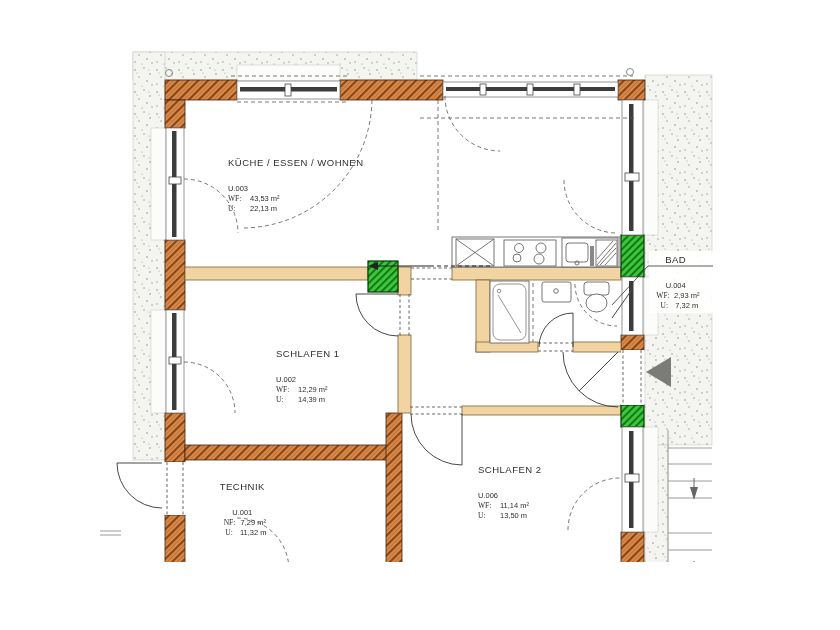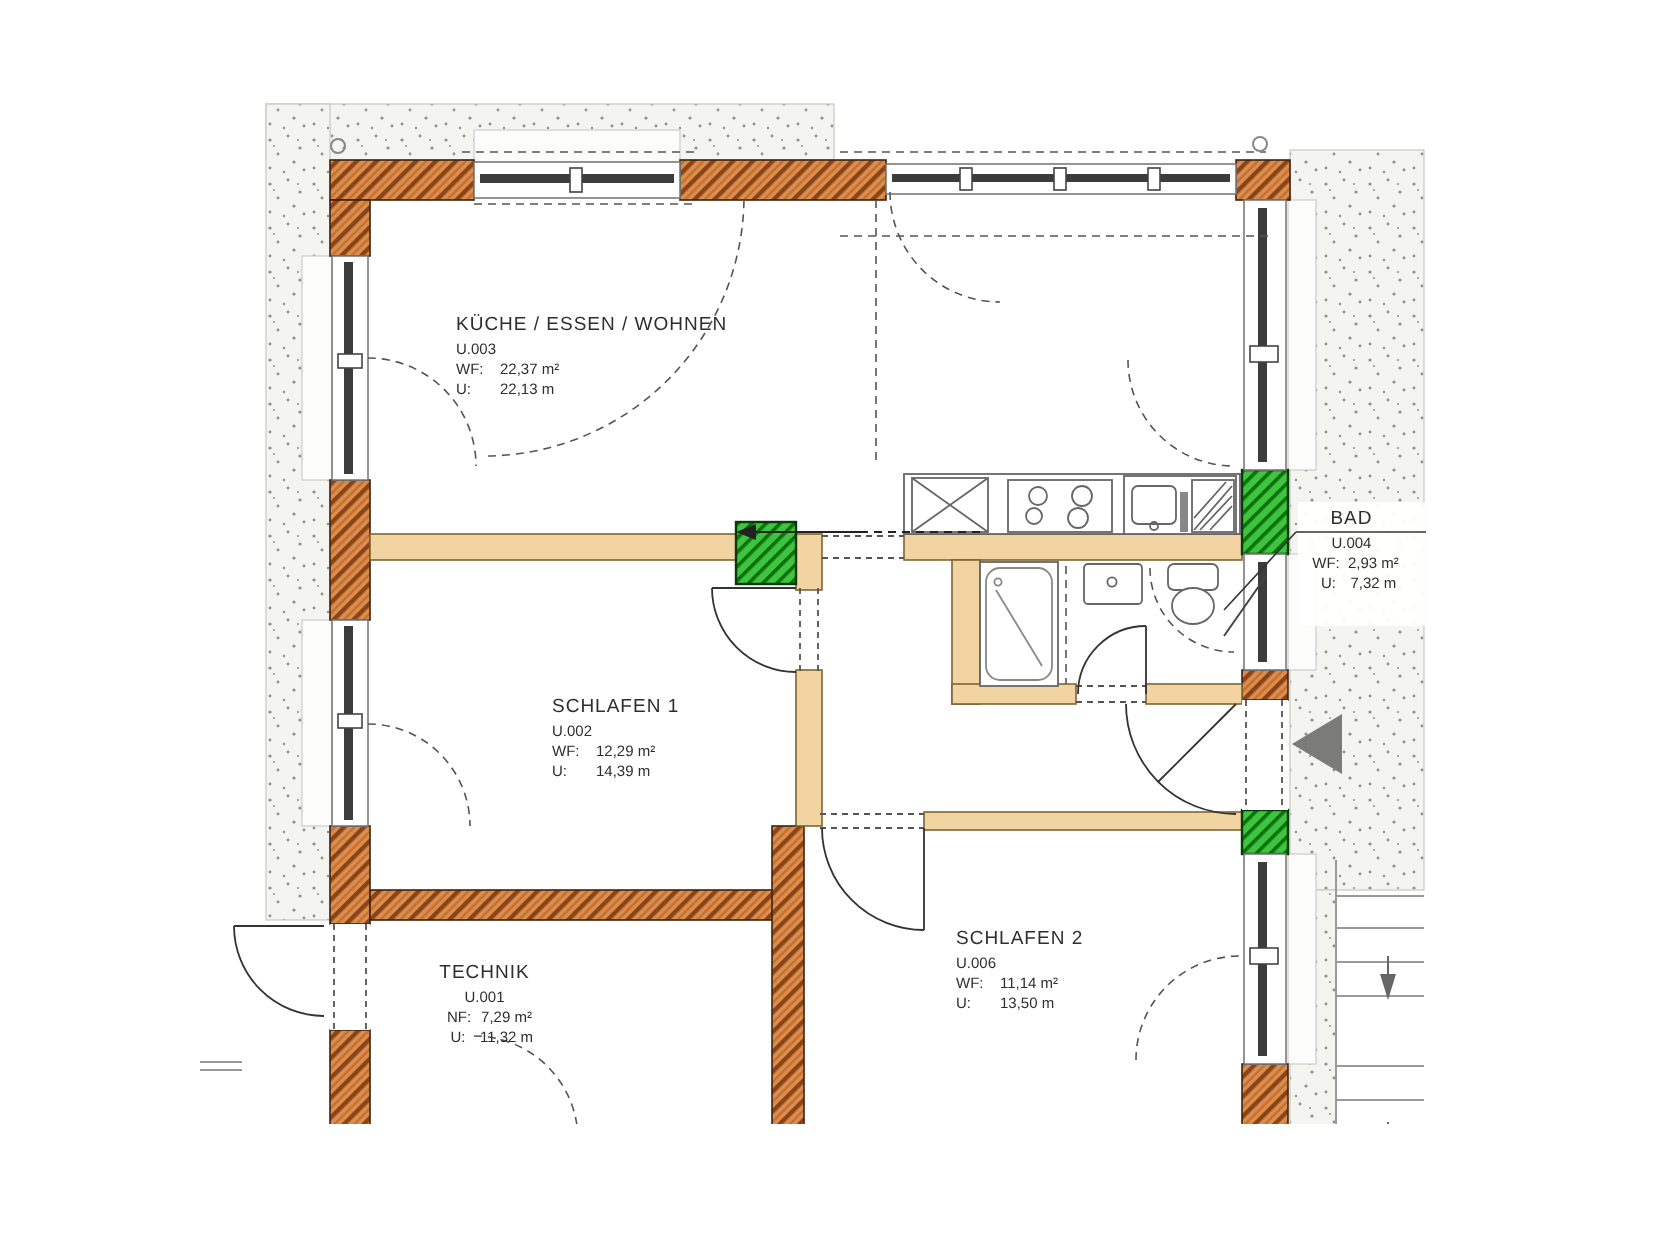--- a/index.html
+++ b/index.html
@@ -1,23 +1,23 @@
 <!DOCTYPE html>
 <html><head>
 <meta charset="utf-8">
 <style>
   html,body{margin:0;padding:0;background:#ffffff;}
   .plan{position:relative;width:840px;height:562px;background:#fff;overflow:hidden;
         font-family:"Liberation Sans", sans-serif;}
   .plan svg{position:absolute;left:0;top:0;}
   .room-label{position:absolute;color:#2e2e2e;}
   .room-label .rname{display:block;font-size:9.5px;letter-spacing:.5px;white-space:nowrap;}
-  .room-label .rid{display:block;font-size:7.5px;margin-top:2px;line-height:10px;}
+  .room-label .rid{display:block;font-size:7.5px;margin-top:16px;line-height:10px;}
   .room-label .row{display:block;font-size:7.5px;line-height:10px;white-space:nowrap;}
-  .room-label .lb{display:inline-block;width:22px;}
+  .room-label .lb{display:inline-block;width:22px;font-family:Liberation Serif, serif;}
   .room-label .lv{display:inline-block;}
 </style>
 </head>
 <body>
 
 <div class="plan">
 <svg width="840" height="630" viewBox="0 0 840 630">
   <defs>
     <pattern id="pbrick" patternUnits="userSpaceOnUse" width="7" height="7" patternTransform="rotate(-45)">
       <rect width="7" height="7" fill="#db8e4f"></rect>
@@ -274,21 +274,21 @@
   </g>
 
   <rect x="649" y="251" width="64" height="62" fill="#ffffff" opacity="0.92"></rect>
   <line x1="648" y1="266" x2="713" y2="266" stroke="#333" stroke-width="0.8"></line>
   <line x1="648" y1="266" x2="612" y2="305" stroke="#333" stroke-width="0.8"></line>
 </svg>
 
 <div class="room-label" style="left:228px;top:157px;">
   <span class="rname">KÜCHE / ESSEN / WOHNEN</span>
   <span class="rid">U.003</span>
-  <span class="row"><span class="lb">WF:</span><span class="lv">22,37 m²</span></span>
+  <span class="row"><span class="lb">WF:</span><span class="lv">43,53 m²</span></span>
   <span class="row"><span class="lb">U:</span><span class="lv">22,13 m</span></span>
 </div>
 
 <div class="room-label" style="left:276px;top:348px;">
   <span class="rname">SCHLAFEN 1</span>
   <span class="rid">U.002</span>
   <span class="row"><span class="lb">WF:</span><span class="lv">12,29 m²</span></span>
   <span class="row"><span class="lb">U:</span><span class="lv">14,39 m</span></span>
 </div>
 

